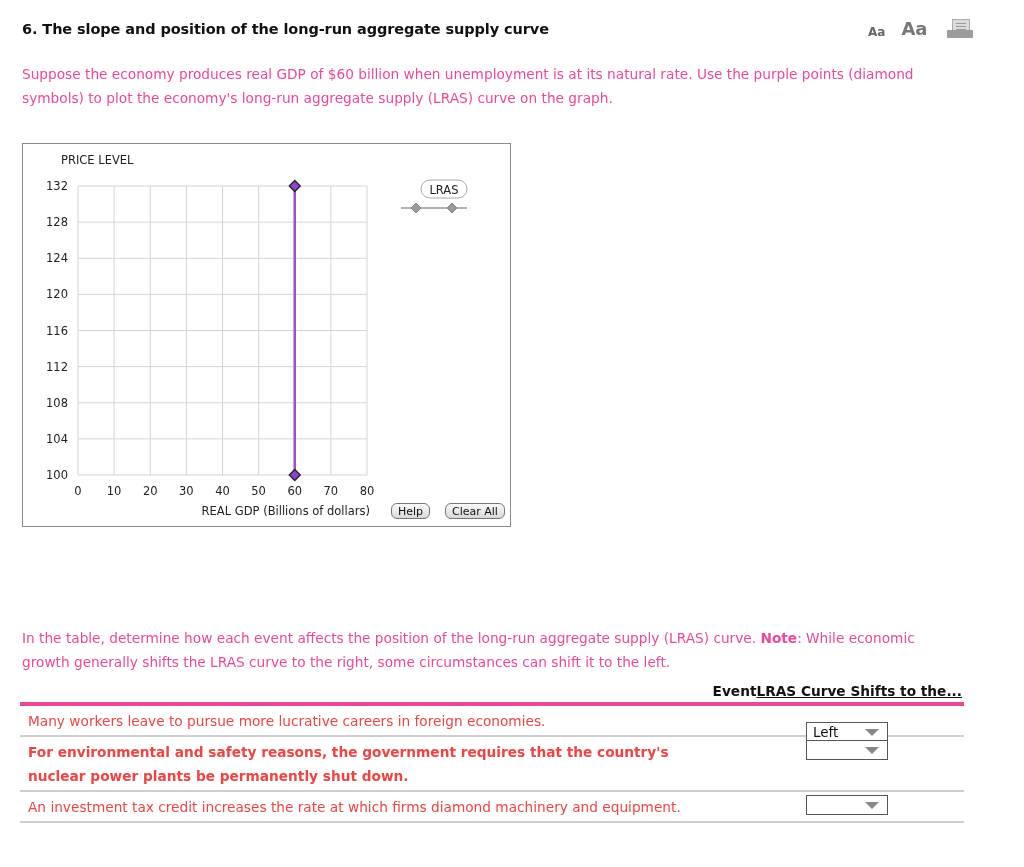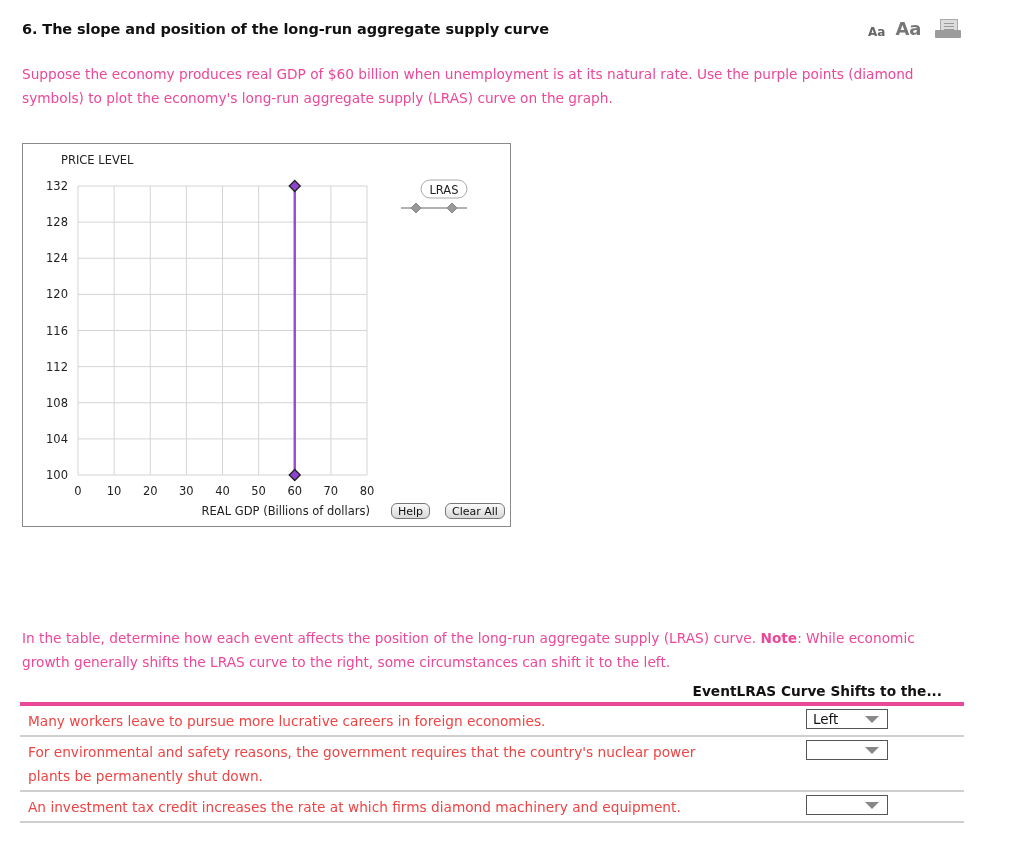--- a/index.html
+++ b/index.html
@@ -4,21 +4,21 @@
 <style>
   html, body { margin: 0; padding: 0; background: #ffffff; }
   body {
     width: 1024px; height: 867px; position: relative; overflow: hidden;
     font-family: "DejaVu Sans", sans-serif; color: #111;
   }
   .title {
     position: absolute; left: 22px; top: 21px;
     font-size: 14.5px; font-weight: bold; letter-spacing: -0.1px;
   }
-  .tools { position: absolute; left: 868px; top: 18px; display: flex; align-items: center; gap: 10px; }
+  .tools { position: absolute; left: 868px; top: 18px; display: flex; align-items: center; gap: 16px; }
   .aa-small { font-weight: bold; font-size: 12px; color: #666; margin-top: 6px; }
   .aa-large { font-weight: bold; font-size: 18px; color: #777; }
   .printer { width: 26px; height: 20px; position: relative; margin-left: 4px; }
   .printer .top { position: absolute; left: 5px; top: 0; width: 16px; height: 12px; background: #dcdcdc; border: 1px solid #aaa; }
   .printer .top::before { content: ""; position: absolute; left: 3px; top: 3px; width: 10px; height: 1px; background: #999; box-shadow: 0 3px 0 #999, 0 6px 0 #999; }
   .printer .base { position: absolute; left: 0; top: 11px; width: 26px; height: 8px; background: #9c9c9c; border-radius: 1px; }
 
   .para { position: absolute; left: 22px; font-size: 13.7px; line-height: 24px; color: #ec4899; }
   .p1 { top: 62px; width: 900px; }
   .p2 { top: 626px; width: 900px; }
@@ -121,31 +121,31 @@
   <button class="gbtn btn-clear">Clear All</button>
 </div>
 
 <div class="para p2">
   <span>In the table, determine how each event affects the position of the long-run aggregate supply (LRAS) curve. </span><b>Note</b><span>: While economic growth generally shifts the LRAS curve to the right, some circumstances can shift it to the left.</span>
 </div>
 
 <div class="table">
   <div class="thead">
     <span>Event</span>
-    <span style="margin-right:20px;">LRAS Curve Shifts to the...</span>
+    <span style="margin-right:0;text-decoration:underline;">LRAS Curve Shifts to the...</span>
   </div>
   <div class="trow" style="position:relative;">
     <span class="ev">Many workers leave to pursue more lucrative careers in foreign economies.</span>
-    <div class="select" style="top:3px;">
+    <div class="select" style="top:16px;">
       <span>Left</span>
       <span class="arrow"></span>
     </div>
   </div>
   <div class="trow" style="position:relative;">
-    <span class="ev" style="width:680px;">For environmental and safety reasons, the government requires that the country's nuclear power plants be permanently shut down.</span>
+    <span class="ev" style="width:680px;font-weight:bold;">For environmental and safety reasons, the government requires that the country's nuclear power plants be permanently shut down.</span>
     <div class="select" style="top:3px;">
       <span></span>
       <span class="arrow"></span>
     </div>
   </div>
   <div class="trow" style="position:relative;">
     <span class="ev">An investment tax credit increases the rate at which firms diamond machinery and equipment.</span>
     <div class="select" style="top:3px;">
       <span></span>
       <span class="arrow"></span>

